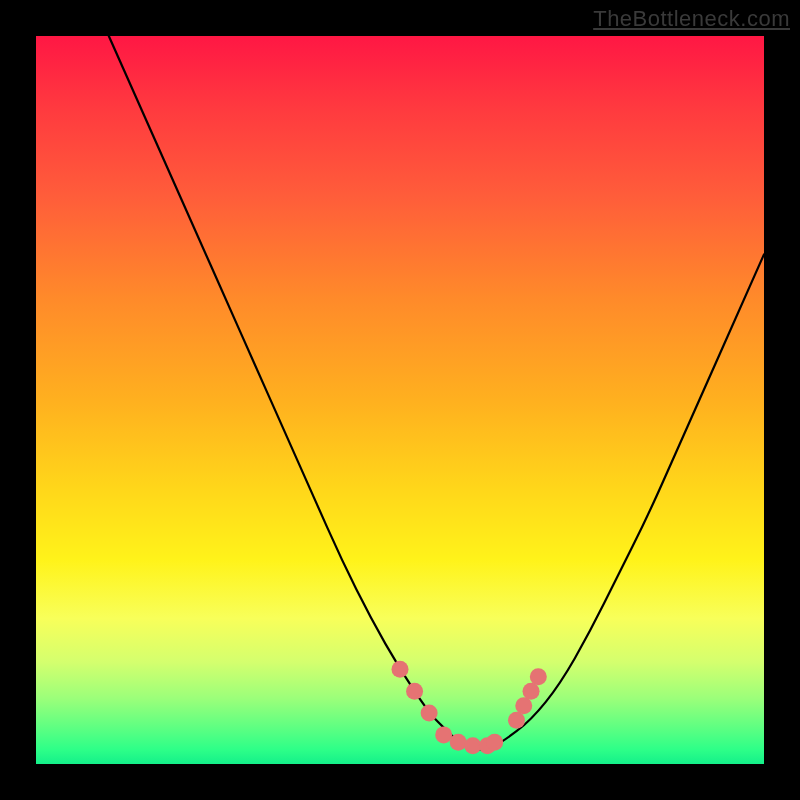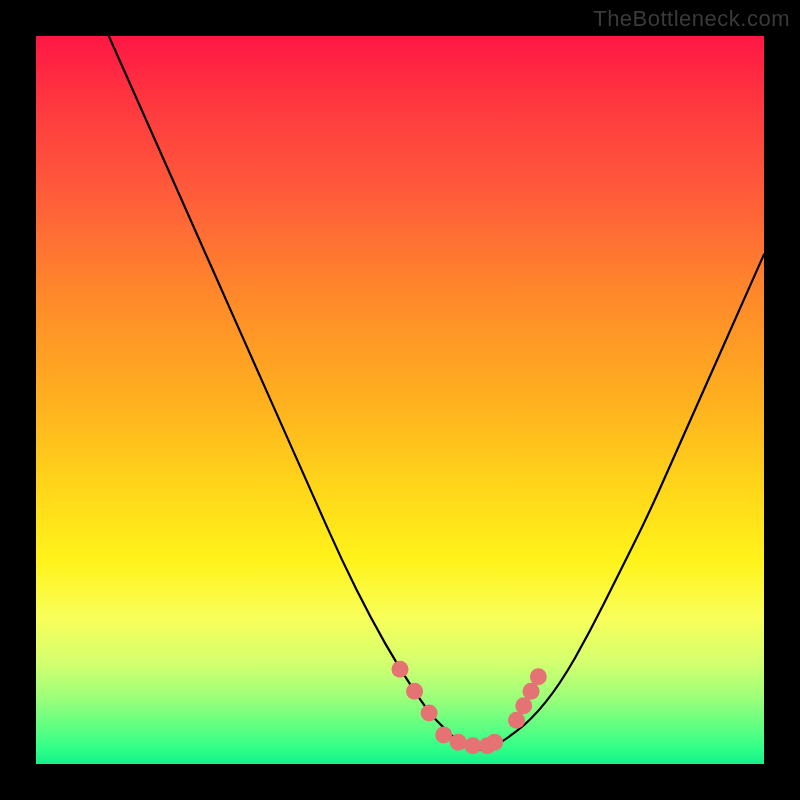--- a/index.html
+++ b/index.html
@@ -45,20 +45,21 @@
   }
   .watermark {
     position: absolute;
     top: 6px;
     right: 10px;
     color: #3a3a3a;
     font-size: 22px;
     letter-spacing: 0.5px;
     user-select: none;
     pointer-events: none;
+    text-decoration: underline;
   }
   svg.overlay {
     position: absolute;
     left: 0;
     top: 0;
     width: 728px;
     height: 728px;
     overflow: visible;
   }
   .curve {

